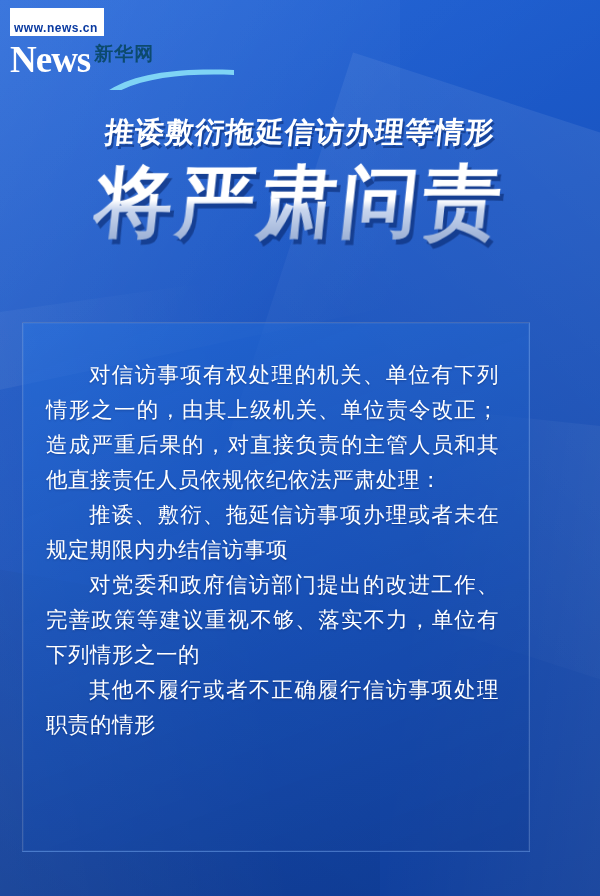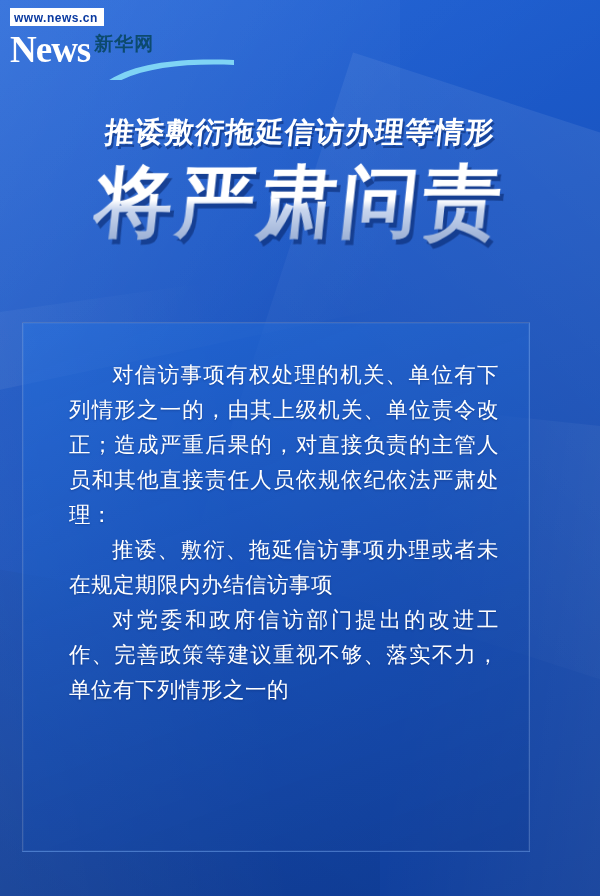--- a/index.html
+++ b/index.html
@@ -56,21 +56,21 @@
     width: 340px;
     z-index: 5;
   }
   .logo-url-top {
     display: inline-block;
     background: #ffffff;
     color: #0a3aa0;
     font-size: 12px;
     font-weight: bold;
     letter-spacing: 0.5px;
-    padding: 3px 6px 1px 4px;
+    padding: 13px 6px 1px 4px;
     font-family: "Liberation Sans", sans-serif;
     line-height: 14px;
   }
   .logo-main {
     display: flex;
     align-items: flex-end;
     margin-top: 2px;
   }
   .logo-news {
     font-family: "Liberation Serif", serif;
@@ -145,21 +145,21 @@
   
   .panel {
     position: absolute;
     top: 322px;
     left: 22px;
     width: 508px;
     height: 530px;
     background: linear-gradient(160deg, rgba(38,112,222,0.55) 0%, rgba(24,80,180,0.5) 60%, rgba(18,62,150,0.55) 100%);
     border: 1px solid rgba(255,255,255,0.18);
     box-shadow: 0 0 0 1px rgba(255,255,255,0.05) inset;
-    padding: 34px 30px 20px 46px;
+    padding: 34px 30px 20px 23px;
     z-index: 3;
   }
   .para {
     color: #ffffff;
     font-family: "DejaVu Sans", sans-serif;
     font-size: 21.5px;
     line-height: 35px;
     text-indent: 2em;
     letter-spacing: 0.5px;
     text-align: justify;
@@ -193,13 +193,14 @@
 
 <div class="title-wrap">
   <div class="title-sub">推诿敷衍拖延信访办理等情形</div>
   <div class="title-main">将严肃问责</div>
 </div>
 
 <div class="panel">
   <p class="para">对信访事项有权处理的机关、单位有下列情形之一的，由其上级机关、单位责令改正；造成严重后果的，对直接负责的主管人员和其他直接责任人员依规依纪依法严肃处理：</p>
   <p class="para">推诿、敷衍、拖延信访事项办理或者未在规定期限内办结信访事项</p>
   <p class="para">对党委和政府信访部门提出的改进工作、完善政策等建议重视不够、落实不力，单位有下列情形之一的</p>
+  <p class="para">其他不履行或者不正确履行信访事项处理职责的情形</p>
 </div>
 
 </body></html>

